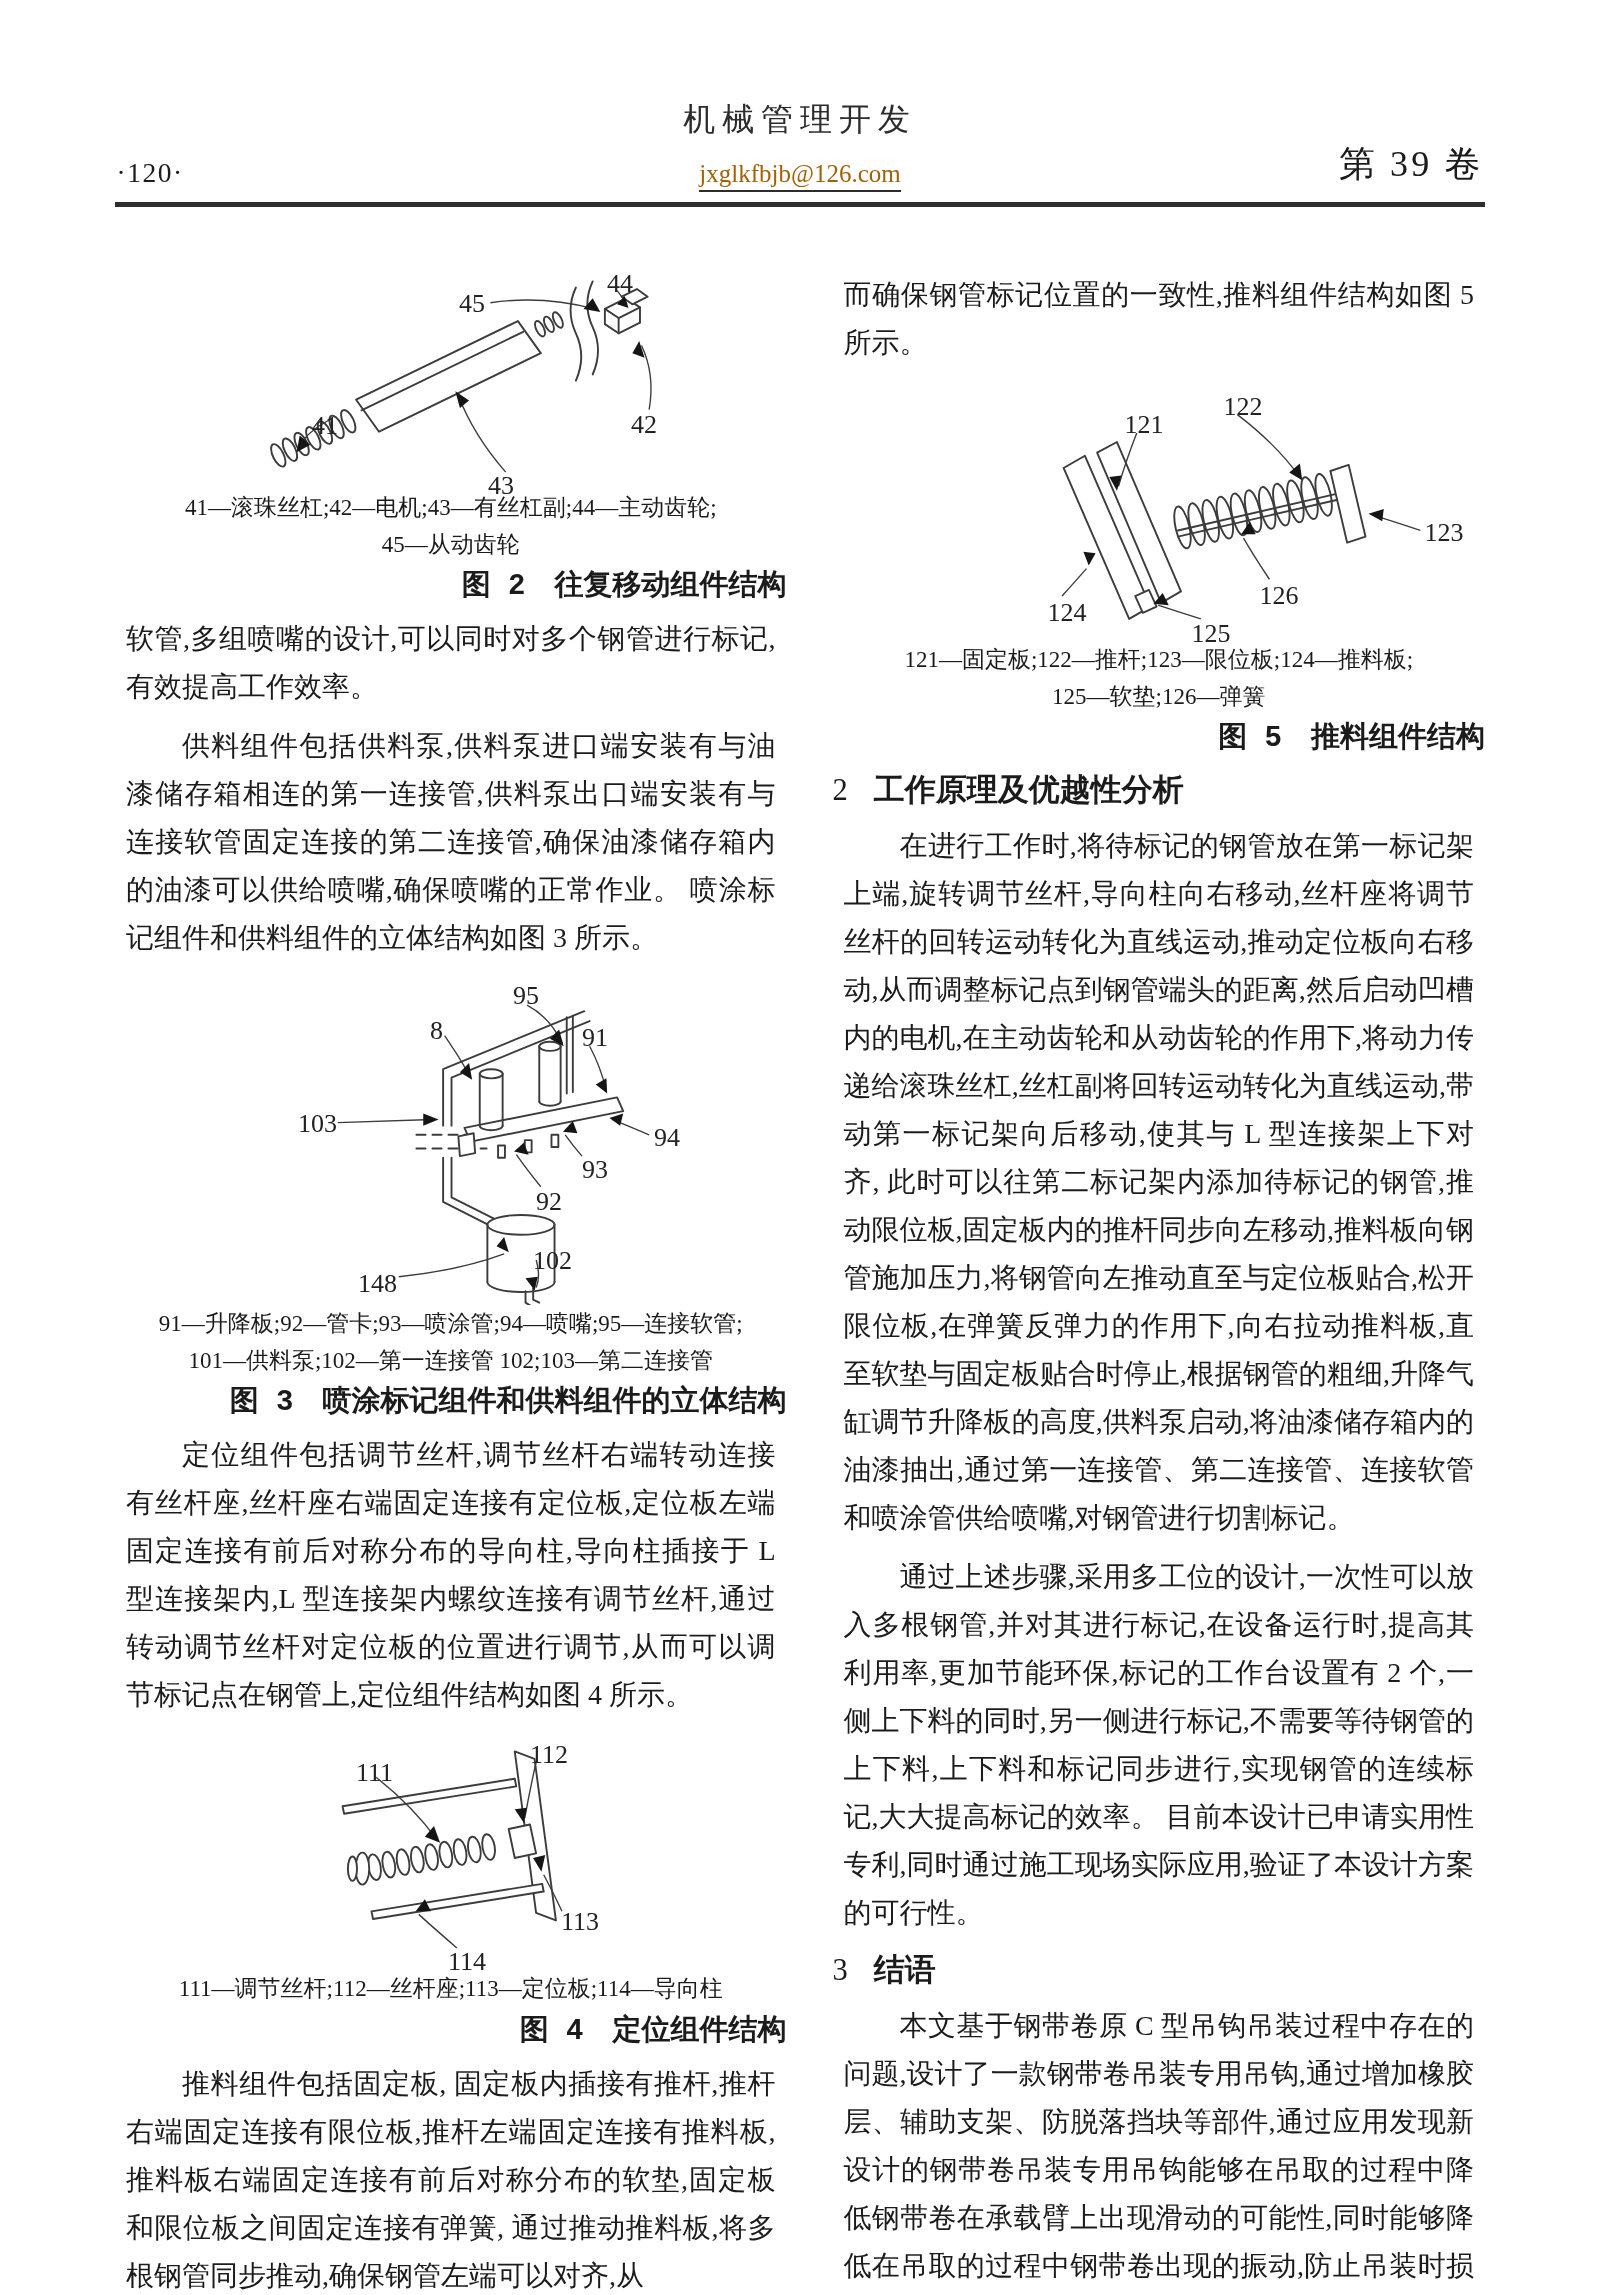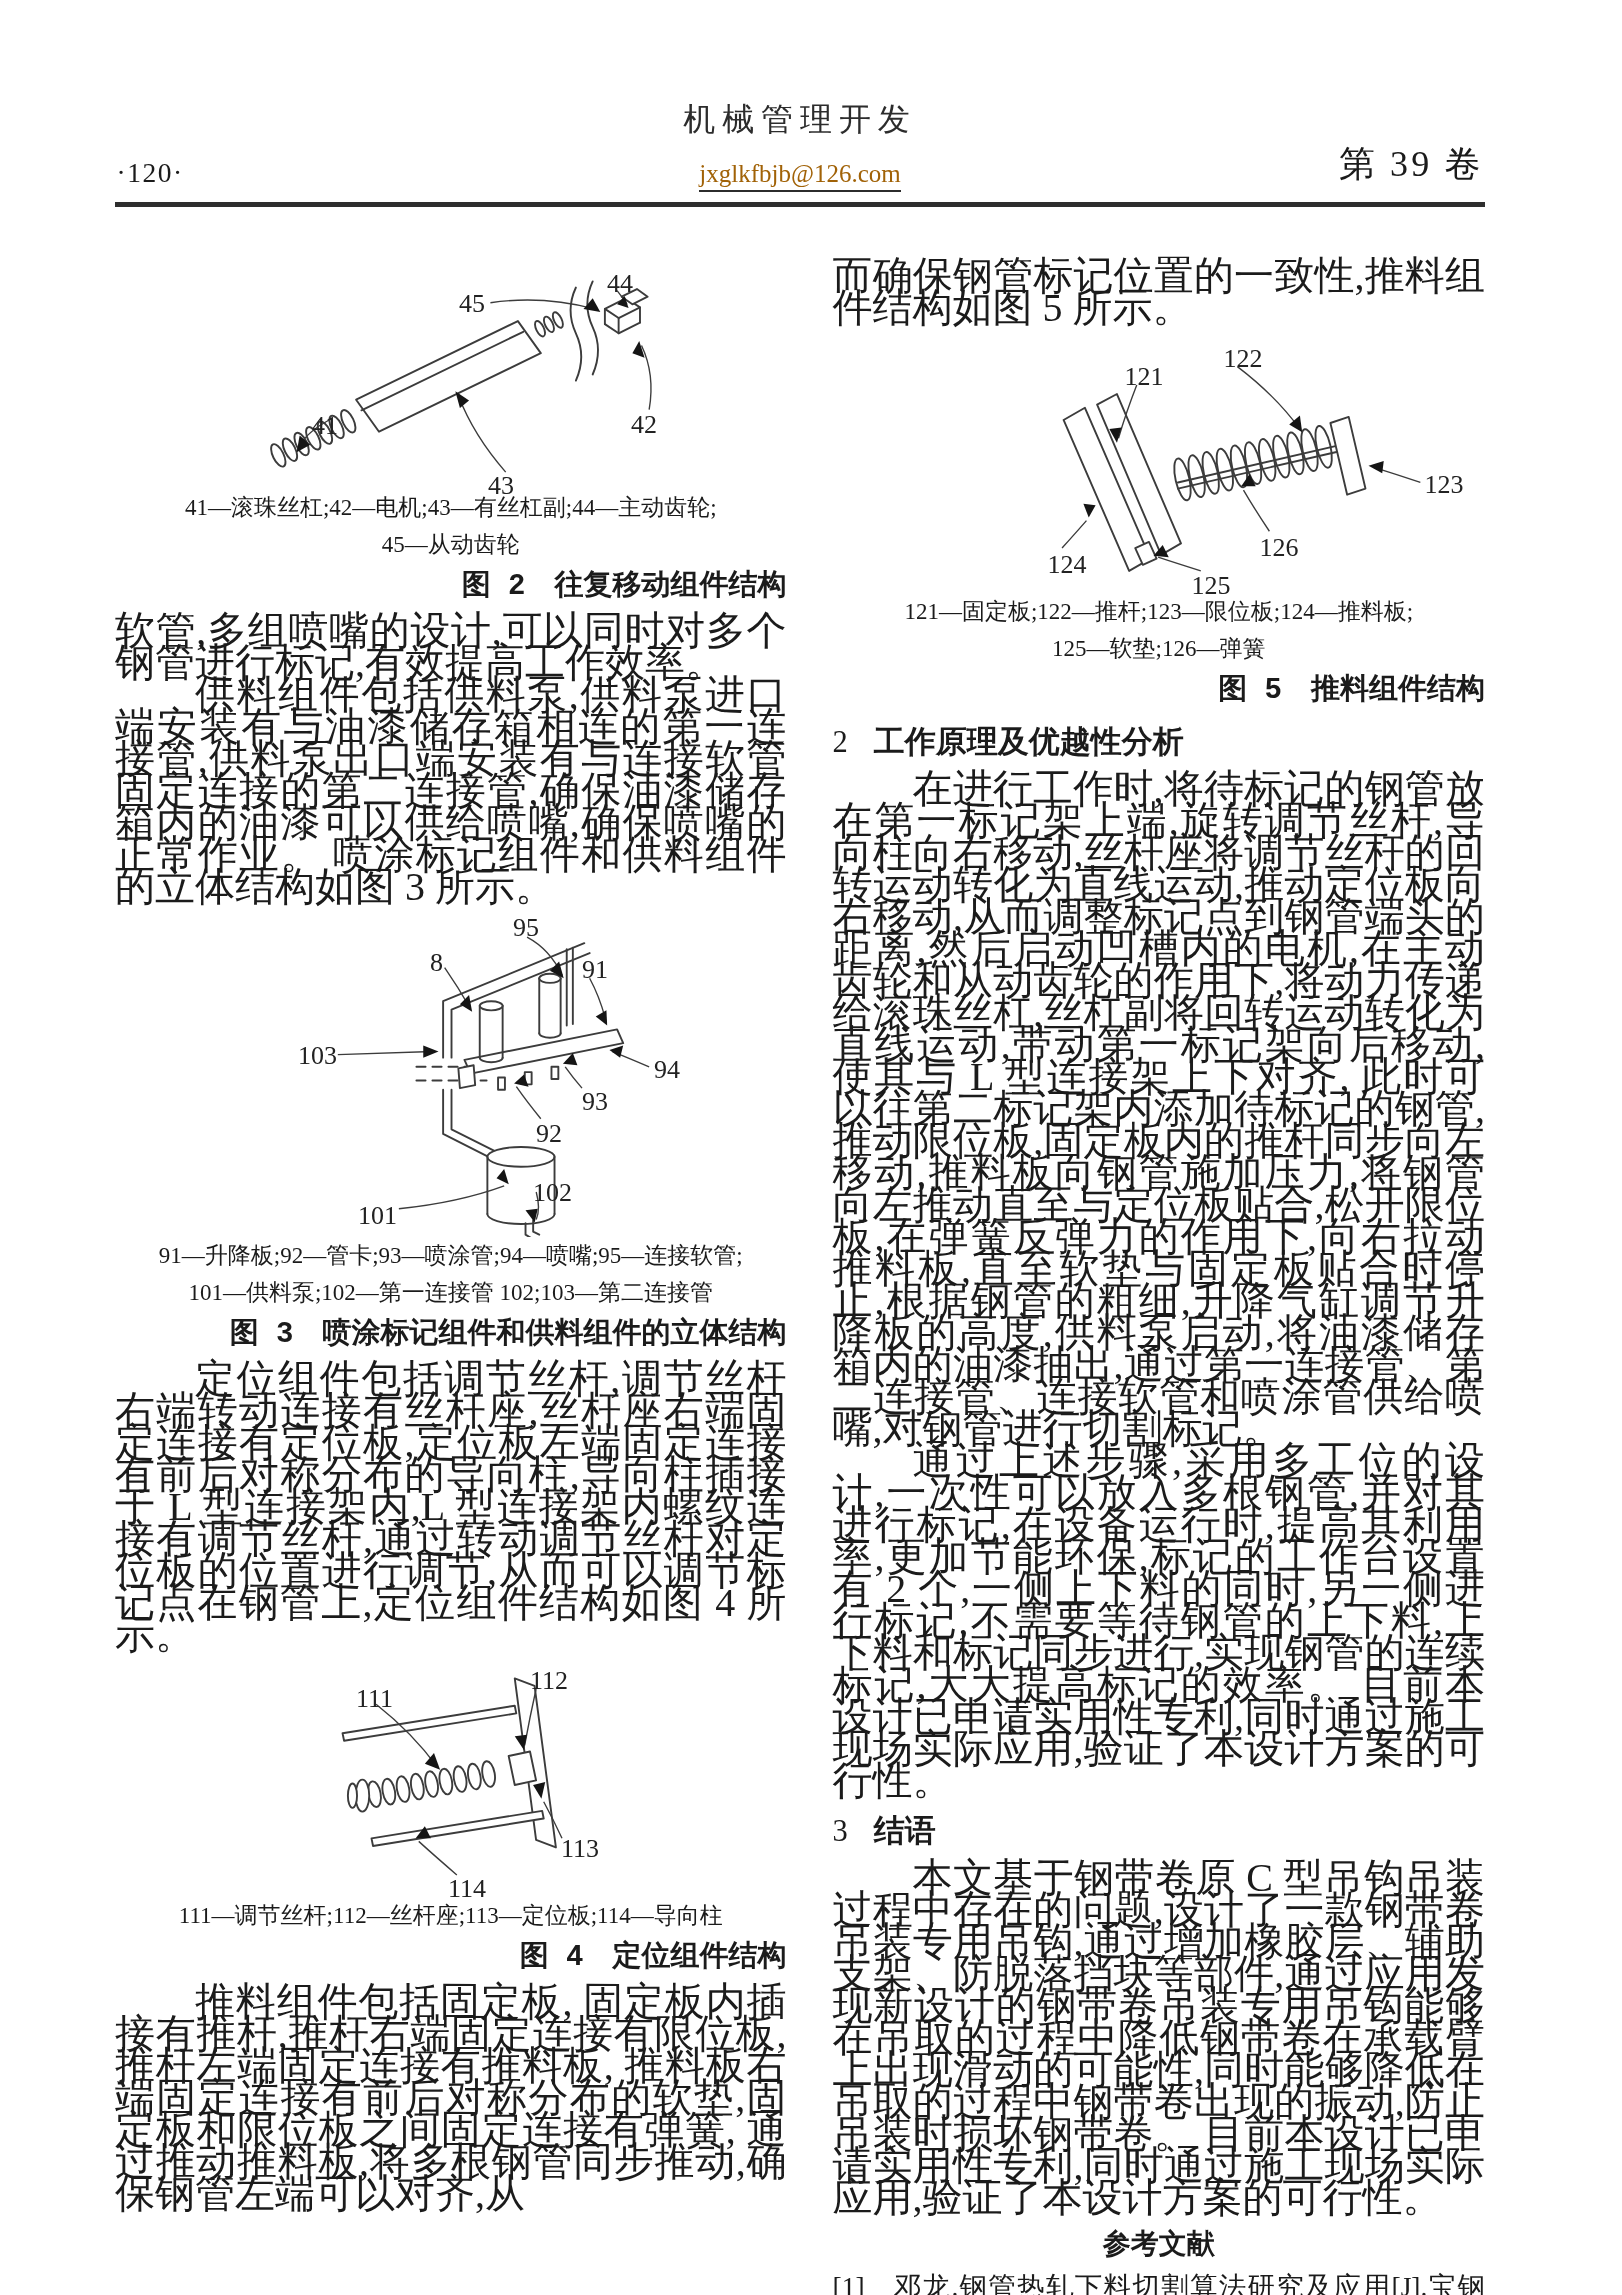--- a/index.html
+++ b/index.html
@@ -13,21 +13,21 @@
   .hdr{position:relative;text-align:center;}
   .journal-title{font-size:32px;letter-spacing:6.9px;color:#2c2c2c;}
   .journal-email{display:inline-block;font-size:25px;margin-top:3.1px;border-bottom:2.3px solid #2c2c2c;padding-bottom:1.5px;color:#a16207;}
   .page-no{position:absolute;left:1.5px;bottom:3.1px;font-size:27.5px;letter-spacing:1.5px;}
   .volume-no{position:absolute;right:1.5px;bottom:3.1px;font-size:36px;letter-spacing:3.1px;}
   .hdr-rule{border:0;border-top:5.3px solid #2e2e2e;margin:10.7px 0 0 0;}
   
   .cols{display:flex;gap:46px;margin-top:53px;}
   .col-left{width:672px;}
   .col-right{width:653px;}
-  .body-par{font-size:40px;line-height:32px;text-align:justify;margin:0;}
+  .body-par{font-size:28px;line-height:48px;text-align:justify;margin:11px;}
   .indent{text-indent:2em;}
   
   .fig-canvas{position:relative;}
   .fig-canvas svg{display:block;width:100%;height:100%;}
   .fig-num{position:absolute;font-size:26px;color:#222;white-space:nowrap;}
   .fig-cap{text-align:center;font-size:23px;line-height:37px;margin:0;}
   .fig-title{text-align:right;font-family:Liberation Mono, monospace;font-weight:bold;font-size:29px;line-height:35px;margin:6.1px 0 10.7px 0;}
   
   .sec-head{display:flex;align-items:baseline;gap:26px;margin:12.2px 0 10.7px 0;}
   .sec-num{font-size:30.5px;}
@@ -168,21 +168,21 @@
             <polygon points="550,416 538,400 554,398"></polygon>
           </g>
         </svg>
         <span class="fig-num" style="left:398px;top:7.6px">95</span>
         <span class="fig-num" style="left:315px;top:43px">8</span>
         <span class="fig-num" style="left:467px;top:50px">91</span>
         <span class="fig-num" style="left:183px;top:136px">103</span>
         <span class="fig-num" style="left:539px;top:150px">94</span>
         <span class="fig-num" style="left:467px;top:182px">93</span>
         <span class="fig-num" style="left:421px;top:214px">92</span>
-        <span class="fig-num" style="left:243px;top:296px">101</span>
+        <span class="fig-num" style="left:243px;top:296px">148</span>
         <span class="fig-num" style="left:418px;top:273px">102</span>
       </div>
       <p class="fig-cap">91—升降板;92—管卡;93—喷涂管;94—喷嘴;95—连接软管;</p>
       <p class="fig-cap">101—供料泵;102—第一连接管 102;103—第二连接管</p>
       <p class="fig-title">图 3　喷涂标记组件和供料组件的立体结构</p>
 
       <p class="body-par indent">定位组件包括调节丝杆,调节丝杆右端转动连接有丝杆座,丝杆座右端固定连接有定位板,定位板左端固定连接有前后对称分布的导向柱,导向柱插接于 L 型连接架内,L 型连接架内螺纹连接有调节丝杆,通过转动调节丝杆对定位板的位置进行调节,从而可以调节标记点在钢管上,定位组件结构如图 4 所示。</p>
 
       <div class="fig-canvas" style="height:240px;margin-top:6.1px">
         <svg viewBox="0 0 880 315">

